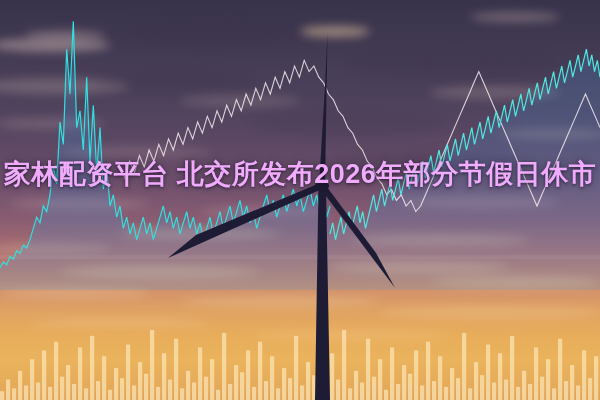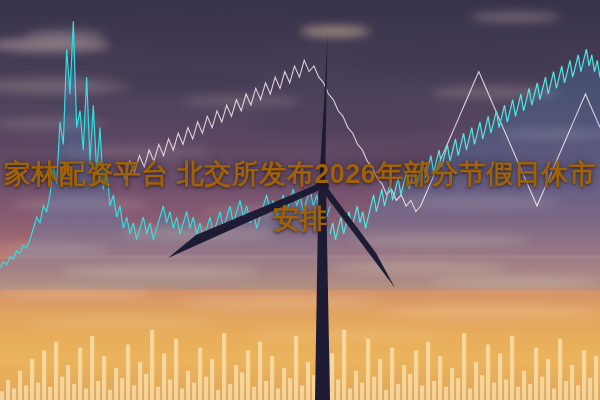--- a/index.html
+++ b/index.html
@@ -54,21 +54,21 @@
   
   #chartsvg{position:absolute;left:0;top:0;}
 
   
   #turbine{position:absolute;left:0;top:0;}
 
   
   #titleblock{
     position:absolute;left:0;top:152px;width:600px;
     text-align:center;
-    color:#a16207;
+    color:#f0abfc;
     font-size:27px;
     font-weight:bold;
     line-height:45px;
     letter-spacing:.5px;
     text-shadow:0 1px 3px rgba(25,20,40,.70), 0 0 9px rgba(25,20,40,.45);
     white-space:nowrap;
   }
   #titleline1{display:block;}
   #titleline2{display:block;}
 </style>
@@ -242,16 +242,15 @@
       <polygon points="319,186 325,186 327.5,33 325,86"></polygon>
 
       <polygon points="320,183 322,189 168,258 196,235"></polygon>
 
       <polygon points="324,183 320,188 395,288 376,253"></polygon>
     </g>
   </svg>
 
   <div id="titleblock">
     <span id="titleline1">家林配资平台 北交所发布2026年部分节假日休市</span>
-    <span id="titleline2">安排</span>
   </div>
 
 </div>
 
 </body></html>

